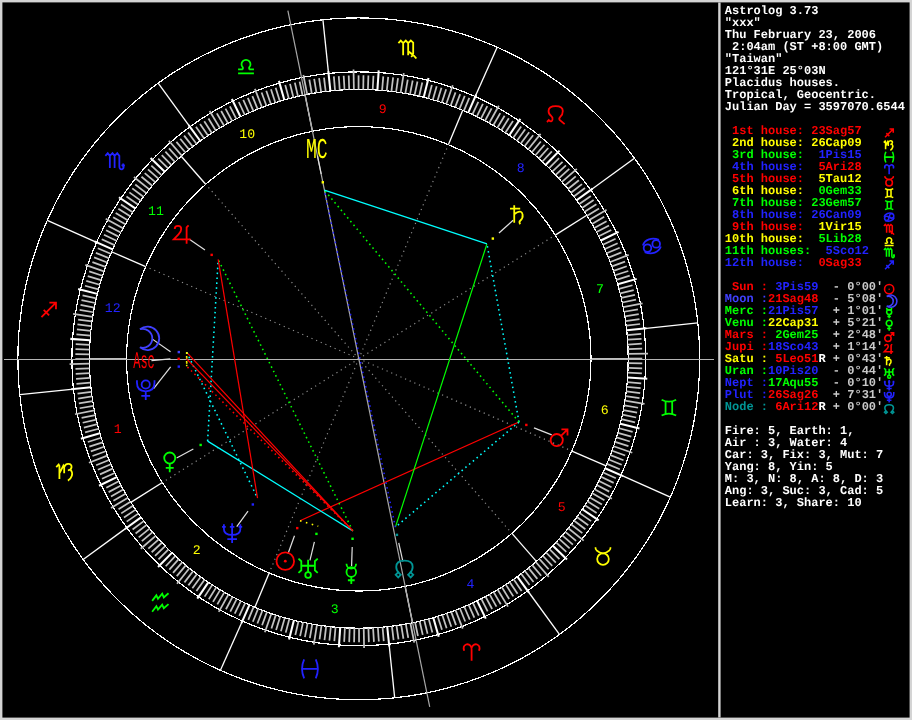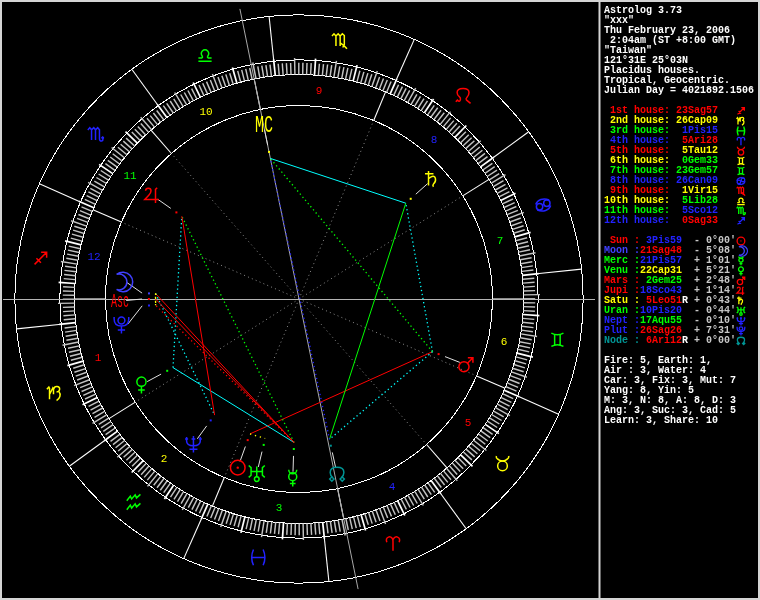--- a/index.html
+++ b/index.html
@@ -687,32 +687,32 @@
       </g>
     </svg>
     <div class="r" style="top:6px"><span style="color:#ffffff">Astrolog 3.73</span></div>
     <div class="r" style="top:16px"><span style="color:#ffffff">"xxx"</span></div>
     <div class="r" style="top:26px"><span style="color:#ffffff">Thu February 23, 2006</span></div>
     <div class="r" style="top:36px"><span style="color:#ffffff"> 2:04am (ST +8:00 GMT)</span></div>
     <div class="r" style="top:46px"><span style="color:#ffffff">"Taiwan"</span></div>
     <div class="r" style="top:56px"><span style="color:#ffffff">121°31E 25°03N</span></div>
     <div class="r" style="top:66px"><span style="color:#ffffff">Placidus houses.</span></div>
     <div class="r" style="top:76px"><span style="color:#ffffff">Tropical, Geocentric.</span></div>
-    <div class="r" style="top:86px"><span style="color:#ffffff">Julian Day = 4021892.1506</span></div>
+    <div class="r" style="top:86px"><span style="color:#ffffff">Julian Day = 3597070.6544</span></div>
     <div class="r" style="top:106px"><span style="color:#ff0000"> 1st house:</span><span style="color:#ff0000"> 23Sag57</span></div>
     <div class="r" style="top:116px"><span style="color:#ffff00"> 2nd house:</span><span style="color:#ffff00"> 26Cap09</span></div>
     <div class="r" style="top:126px"><span style="color:#00ff00"> 3rd house:</span><span style="color:#2222ff">  1Pis15</span></div>
     <div class="r" style="top:136px"><span style="color:#2222ff"> 4th house:</span><span style="color:#ff0000">  5Ari28</span></div>
     <div class="r" style="top:146px"><span style="color:#ff0000"> 5th house:</span><span style="color:#ffff00">  5Tau12</span></div>
     <div class="r" style="top:156px"><span style="color:#ffff00"> 6th house:</span><span style="color:#00ff00">  0Gem33</span></div>
     <div class="r" style="top:166px"><span style="color:#00ff00"> 7th house:</span><span style="color:#00ff00"> 23Gem57</span></div>
     <div class="r" style="top:176px"><span style="color:#2222ff"> 8th house:</span><span style="color:#2222ff"> 26Can09</span></div>
     <div class="r" style="top:186px"><span style="color:#ff0000"> 9th house:</span><span style="color:#ffff00">  1Vir15</span></div>
     <div class="r" style="top:196px"><span style="color:#ffff00">10th house:</span><span style="color:#00ff00">  5Lib28</span></div>
-    <div class="r" style="top:206px"><span style="color:#00ff00">11th house:</span><span style="color:#2222ff">  5Sco12</span></div>
+    <div class="r" style="top:206px"><span style="color:#00ff00">11th houses:</span><span style="color:#2222ff">  5Sco12</span></div>
     <div class="r" style="top:216px"><span style="color:#2222ff">12th house:</span><span style="color:#ff0000">  0Sag33</span></div>
     <div class="r" style="top:236px"><span style="color:#ff0000"> Sun :</span><span style="color:#2222ff"> 3Pis59</span><span style="color:#ffffff"> </span><span style="color:#c8c8c8"> - 0°00'</span></div>
     <div class="r" style="top:246px"><span style="color:#4040ff">Moon :</span><span style="color:#ff0000">21Sag48</span><span style="color:#ffffff"> </span><span style="color:#c8c8c8"> - 5°08'</span></div>
     <div class="r" style="top:256px"><span style="color:#00ff00">Merc :</span><span style="color:#2222ff">21Pis57</span><span style="color:#ffffff"> </span><span style="color:#c8c8c8"> + 1°01'</span></div>
     <div class="r" style="top:266px"><span style="color:#00ff00">Venu :</span><span style="color:#ffff00">22Cap31</span><span style="color:#ffffff"> </span><span style="color:#c8c8c8"> + 5°21'</span></div>
     <div class="r" style="top:276px"><span style="color:#ff0000">Mars :</span><span style="color:#00ff00"> 2Gem25</span><span style="color:#ffffff"> </span><span style="color:#c8c8c8"> + 2°48'</span></div>
     <div class="r" style="top:286px"><span style="color:#ff0000">Jupi :</span><span style="color:#2222ff">18Sco43</span><span style="color:#ffffff"> </span><span style="color:#c8c8c8"> + 1°14'</span></div>
     <div class="r" style="top:296px"><span style="color:#ffff00">Satu :</span><span style="color:#ff0000"> 5Leo51</span><span style="color:#ffffff">R</span><span style="color:#c8c8c8"> + 0°43'</span></div>
     <div class="r" style="top:306px"><span style="color:#00ff00">Uran :</span><span style="color:#2222ff">10Pis20</span><span style="color:#ffffff"> </span><span style="color:#c8c8c8"> - 0°44'</span></div>
     <div class="r" style="top:316px"><span style="color:#2222ff">Nept :</span><span style="color:#00ff00">17Aqu55</span><span style="color:#ffffff"> </span><span style="color:#c8c8c8"> - 0°10'</span></div>

